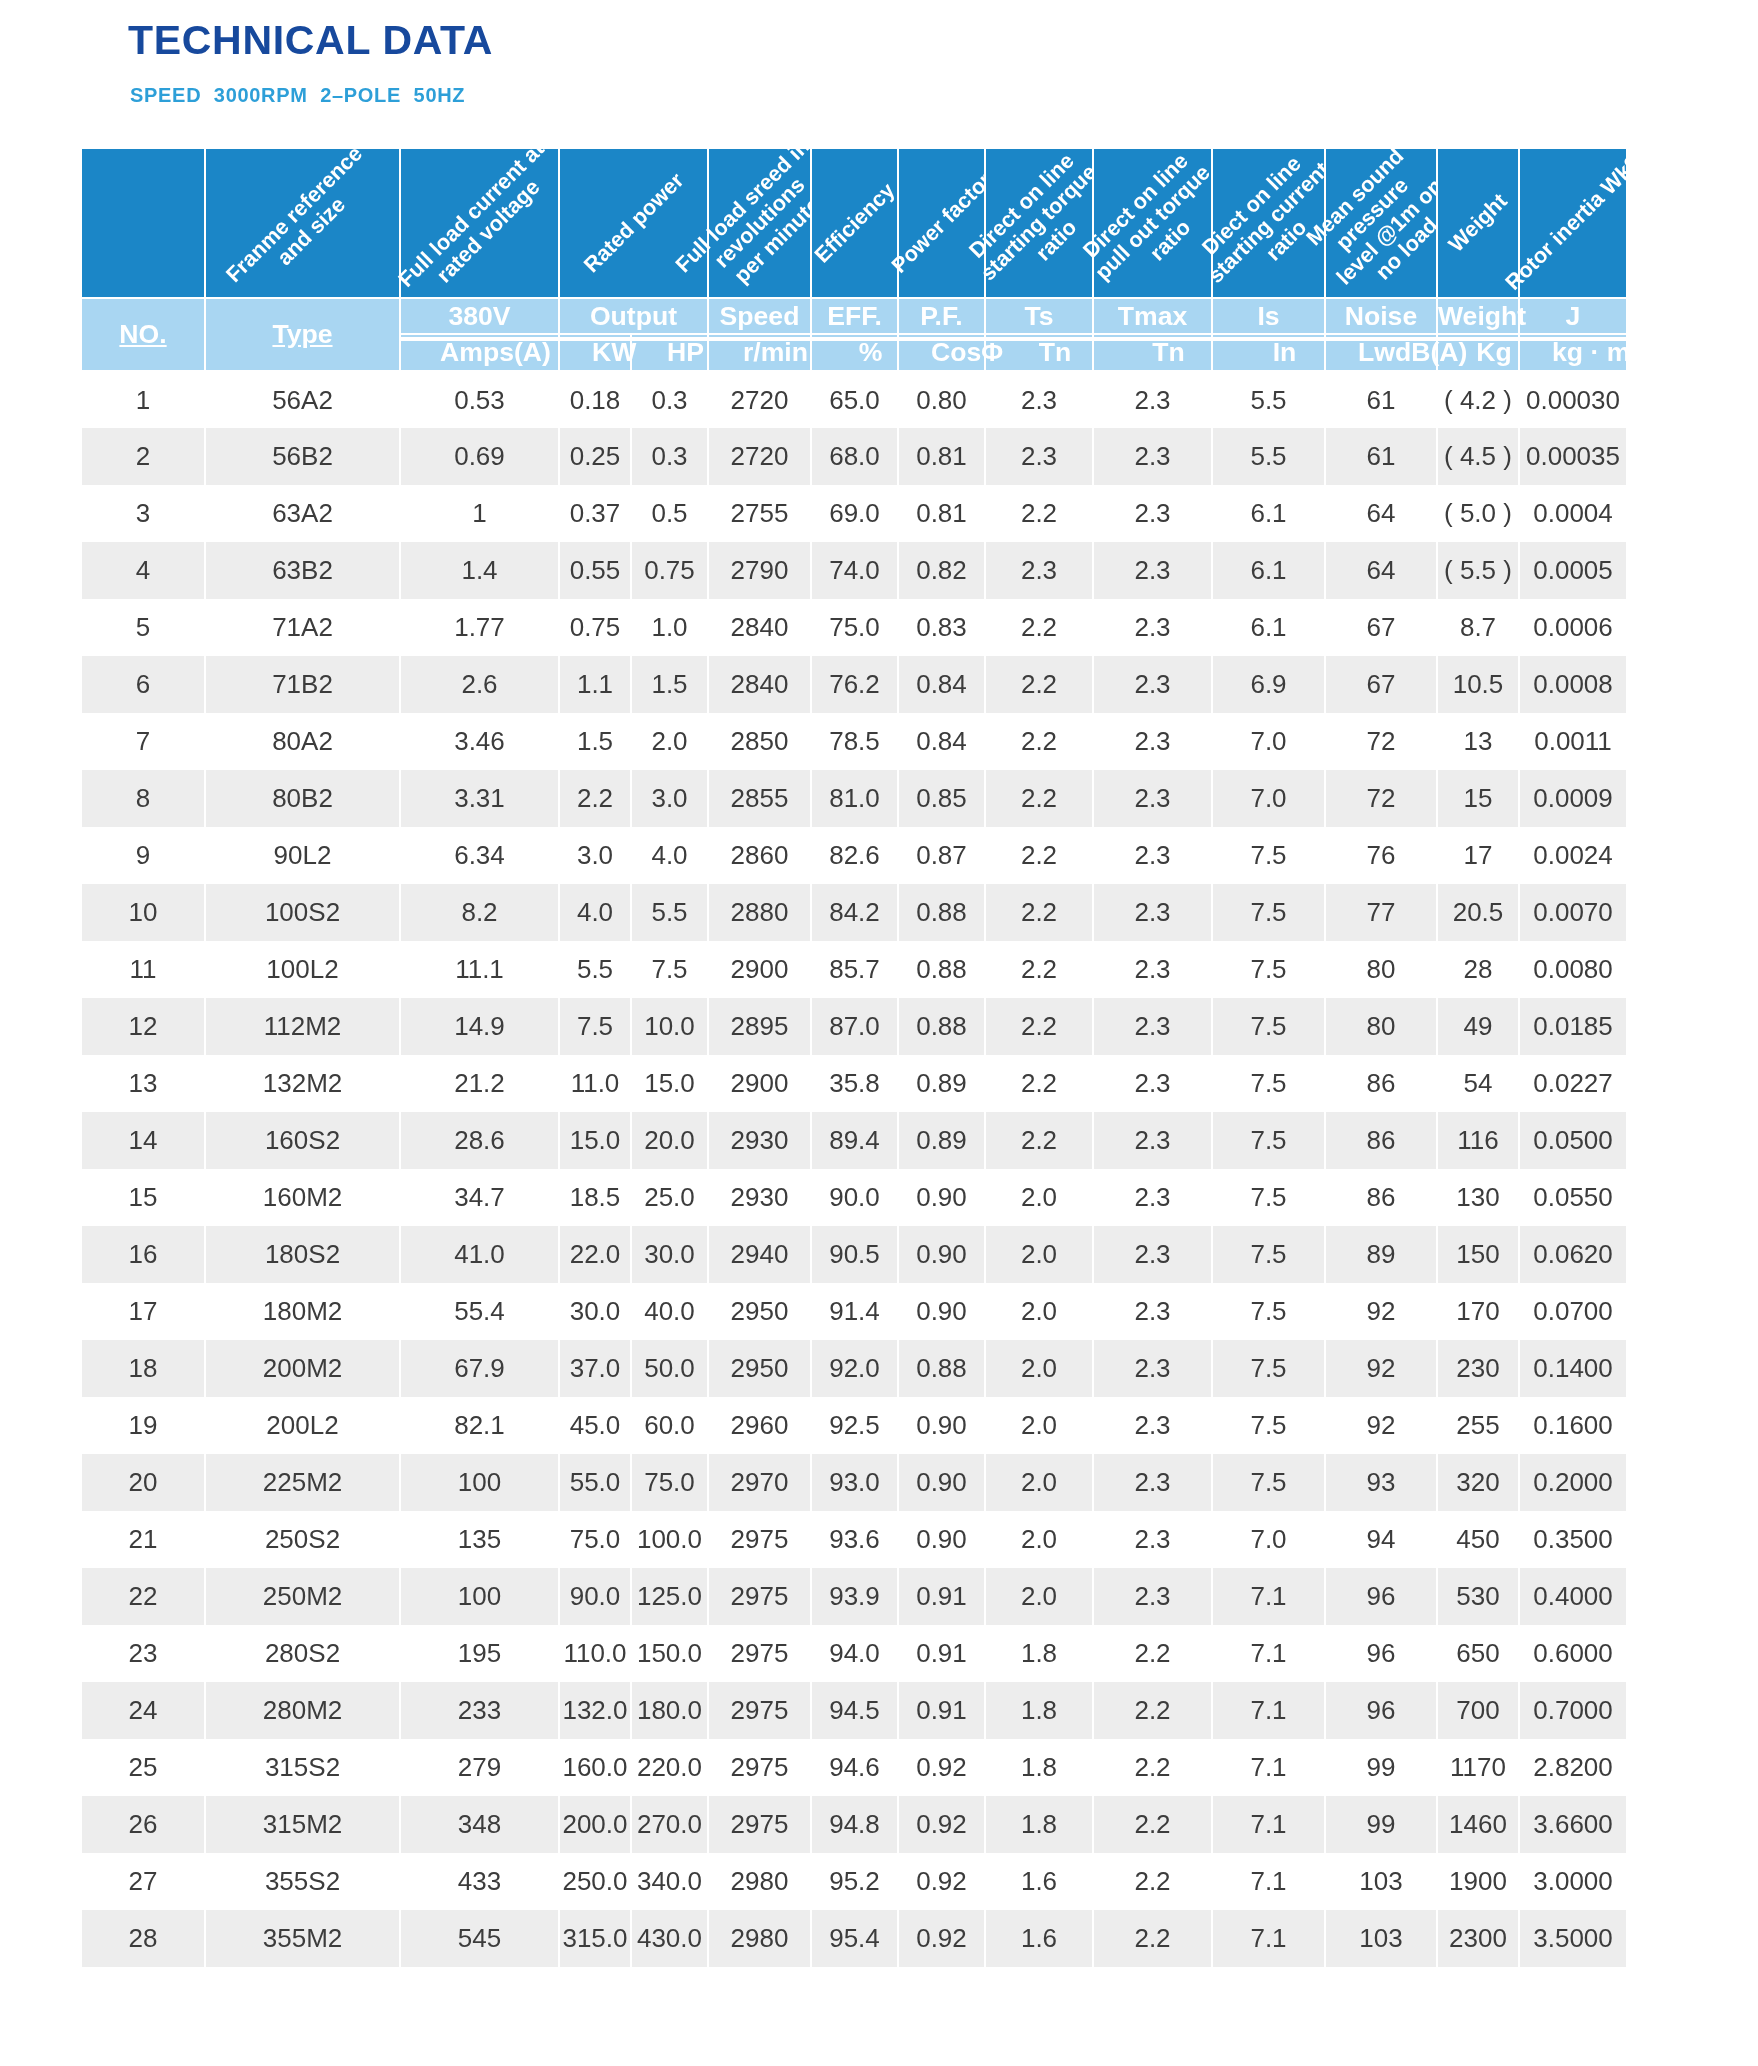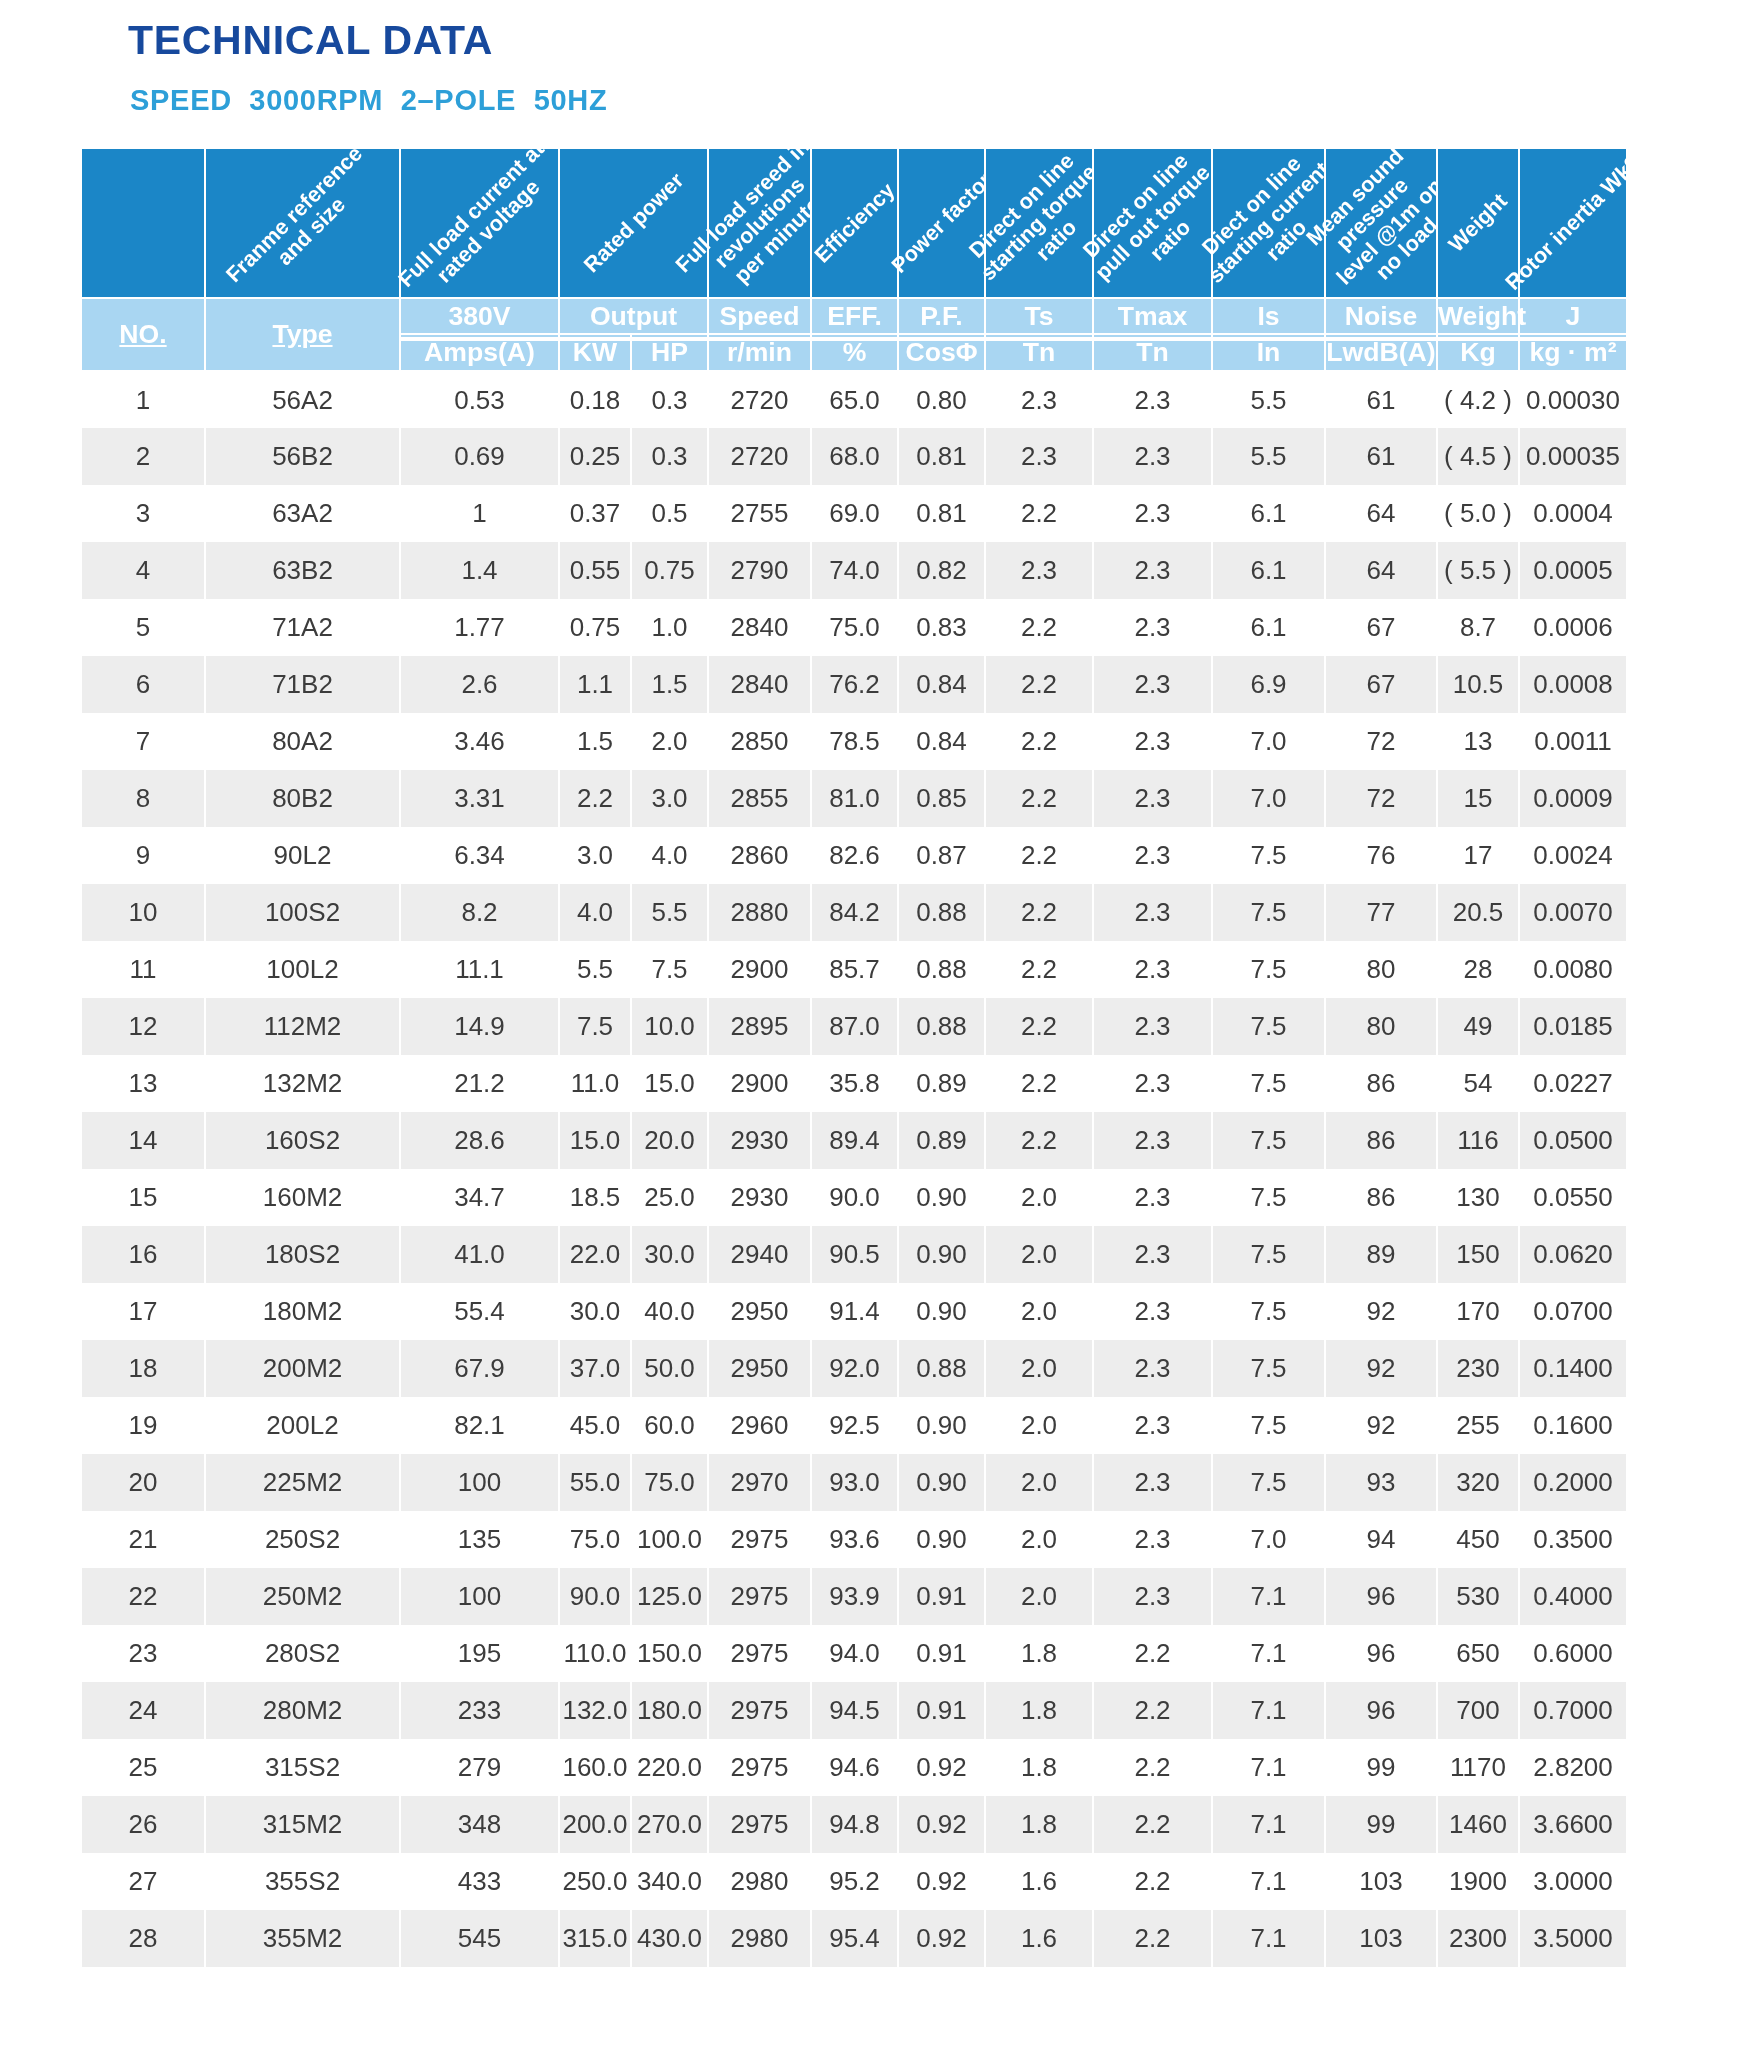--- a/index.html
+++ b/index.html
@@ -17,21 +17,21 @@
     font-family:"Liberation Sans", sans-serif;
   }
   .title{
     position:absolute;left:128px;top:17px;margin:0;
     font-size:41px;font-weight:bold;color:var(--title_navy);letter-spacing:0.7px;
     white-space:pre;
     text-align:center;
   }
   .subtitle{
     position:absolute;left:130px;top:84px;margin:0;
-    font-size:29px;font-weight:bold;color:var(--subtitle_blue);
+    font-size:20px;font-weight:bold;color:var(--subtitle_blue);
     white-space:pre;letter-spacing:0.7px;
   }
   table.tech{
     position:absolute;left:80px;top:147px;width:1548px;
     border-collapse:collapse;table-layout:fixed;
   }
   
   tr.diag-row th{
     background:var(--header_blue);
     height:150px;border:2.8px solid #ffffff;
@@ -49,20 +49,21 @@
     border:2.8px solid #ffffff;
     color:#ffffff;font-weight:bold;font-size:26.6px;
     text-align:center;vertical-align:middle;padding:0;
     white-space:nowrap;overflow:visible;
   }
   tr.band-a th{height:36px;}
   tr.band-b th{
     height:37px;
     
     background-image:linear-gradient(to bottom,var(--light_blue) 0px,var(--light_blue) 2.1px,#ffffff 2.1px,#ffffff 5.6px,var(--light_blue) 5.6px);
+    padding-left:32px;
   }
   tr.band-a th.spans{background-image:none;text-decoration:underline;}
   
   tbody td{
     height:57px;text-align:center;vertical-align:middle;
     font-size:26px;color:var(--text_dark);
     border-left:2.1px solid #ffffff;border-right:2.1px solid #ffffff;
     white-space:nowrap;overflow:visible;padding:0;
     letter-spacing:0px;
   }

